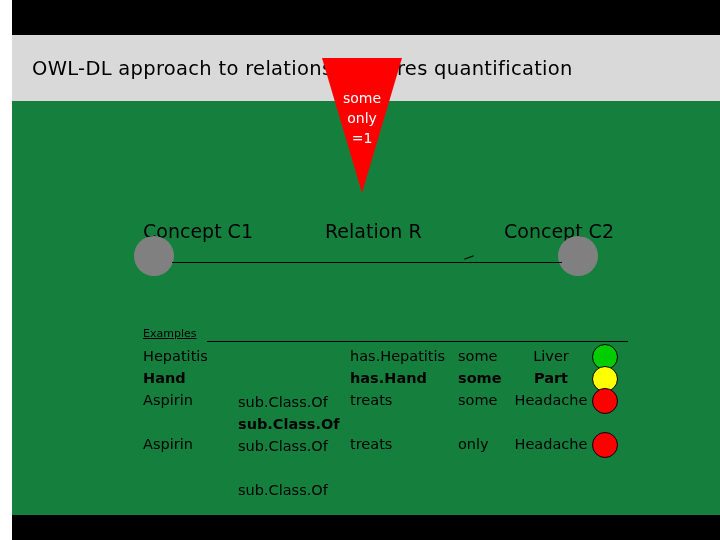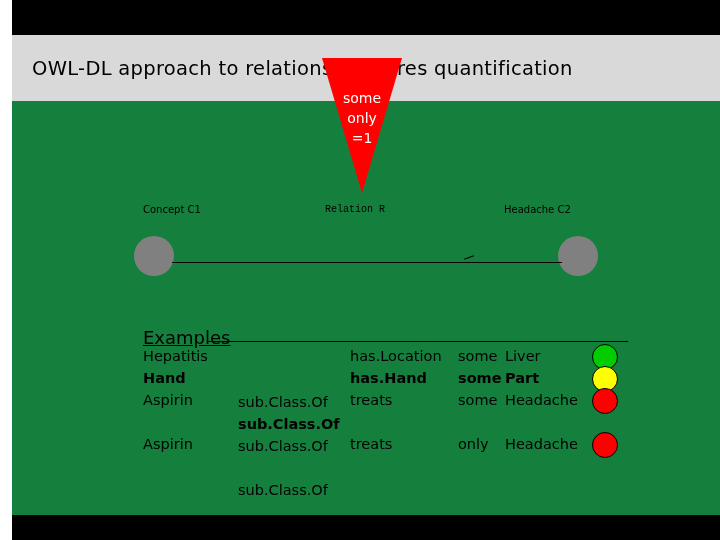--- a/index.html
+++ b/index.html
@@ -74,26 +74,27 @@
     width: 80px;
     text-align: center;
     font-size: 14px;
     color: #ffffff;
     line-height: 20px;
   }
 
   
   .lbl {
     position: absolute;
-    font-size: 10px;
+    font-size: 19px;
     color: #000000;
     white-space: nowrap;
+    margin-top: 16px;
   }
   .lbl-c1 { left: 131px; top: 204px; }
-  .lbl-rel { left: 313px; top: 204px; font-family: Liberation Mono, monospace; }
+  .lbl-rel { left: 313px; top: 204px; }
   .lbl-c2 { left: 492px; top: 204px; }
 
   
   .node {
     position: absolute;
     width: 40px;
     height: 40px;
     border-radius: 50%;
     background: #808080;
   }
@@ -117,21 +118,21 @@
     height: 1px;
     background: #000000;
     transform: rotate(-20deg);
   }
 
   
   .examples-label {
     position: absolute;
     left: 131px;
     top: 327px;
-    font-size: 18px;
+    font-size: 11px;
     color: #000000;
     text-decoration: underline;
     text-align: center;
   }
   .rule {
     position: absolute;
     left: 195px;
     top: 341px;
     width: 421px;
     height: 1px;
@@ -147,21 +148,21 @@
     color: #000000;
   }
   .row span {
     position: absolute;
     white-space: nowrap;
   }
   .col-subject { left: 131px; }
   .col-rel1 { left: 226px; margin-top: 46px; }
   .col-rel2 { left: 338px; }
   .col-quant { left: 446px; }
-  .col-object-c { left: 493px; width: 92px; }
+  .col-object-c { left: 493px; width: 92px; text-align: center; }
 
   .r1 { top: 348px; text-decoration: underline; }
   .r2 { top: 370px; font-weight: bold; }
   .r3 { top: 392px; }
   .r4 { top: 436px; }
 
   
   .dot {
     position: absolute;
     width: 26px;
@@ -186,34 +187,34 @@
 
   <div class="triangle"></div>
   <div class="tri-text">
     <div>some</div>
     <div>only</div>
     <div>=1</div>
   </div>
 
   <div class="lbl lbl-c1">Concept C1</div>
   <div class="lbl lbl-rel">Relation R</div>
-  <div class="lbl lbl-c2">Headache C2</div>
+  <div class="lbl lbl-c2">Concept C2</div>
 
   <div class="node node-left"></div>
   <div class="node node-right"></div>
   <div class="connector"></div>
   <div class="connector-arrow"></div>
 
   <div class="examples-label">Examples</div>
   <div class="rule"></div>
 
   <div class="row r1">
     <span class="col-subject">Hepatitis</span>
     <span class="col-rel1">sub.Class.Of</span>
-    <span class="col-rel2">has.Location</span>
+    <span class="col-rel2">has.Hepatitis</span>
     <span class="col-quant">some</span>
     <span class="col-object-c">Liver</span>
   </div>
 
   <div class="row r2">
     <span class="col-subject">Hand</span>
     <span class="col-rel1">sub.Class.Of</span>
     <span class="col-rel2">has.Hand</span>
     <span class="col-quant">some</span>
     <span class="col-object-c">Part</span>

